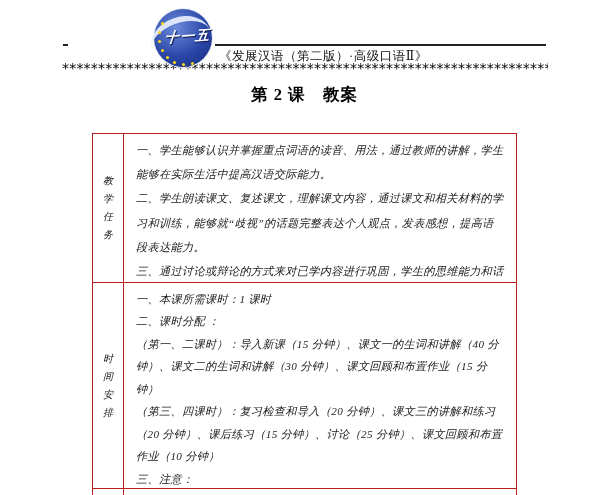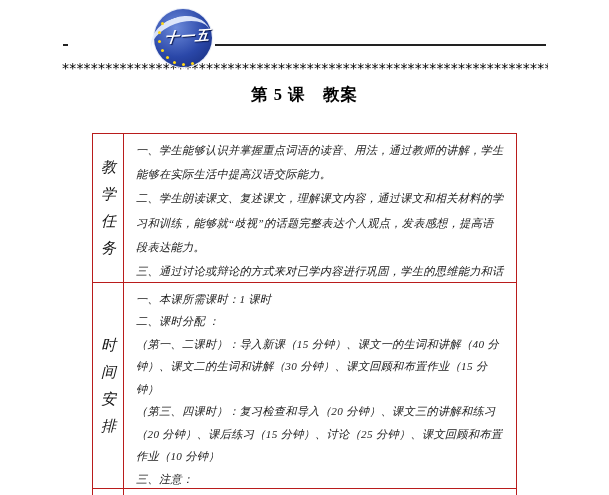--- a/index.html
+++ b/index.html
@@ -70,21 +70,21 @@
 
   
   .lesson-table {
     position:absolute; left:92px; top:133px; width:425px;
     border-collapse:collapse; table-layout:fixed;
   }
   .lesson-table td { border:1px solid #b91c1c; vertical-align:middle; padding:0;font-style:italic; }
   .label-cell { width:30px; text-align:center; }
   .v-label {
     width:14px; margin:0 auto; word-break:break-all; line-height:1.8;
-    font-size:15px; color:#141414;
+    font-size:10px; color:#141414;
   }
   .content-box { padding:4px 12px 0 12px; overflow:hidden; }
   .row-0 { height:149px; }
   .row-0 .content-box { height:144px; line-height:24.2px; }
   .row-1 { height:206px; }
   .row-1 .content-box { height:200px; line-height:22.5px; }
   .row-2 { height:42px; }
   .paragraph { margin:0; font-size:11.2px; letter-spacing:0.3px; color:#1b1b1b; }
 </style>
 </head>
@@ -93,23 +93,24 @@
 <div class="page">
 
   <div class="rule-dot"></div>
   <div class="rule-line"></div>
 
 
   <div class="badge">
     <span class="badge-text">十一五</span>
   </div>
 
+  <div class="book-title">《发展汉语（第二版）·高级口语Ⅱ》</div>
   <div class="asterisk-divider">********************************************************************************</div>
 
-  <h1 class="page-title">第 5 课　教案</h1>
+  <h1 class="page-title">第 2 课　教案</h1>
 
   <table class="lesson-table">
     <tbody>
         <tr class="row-0">
           <td class="label-cell">
             <div class="v-label">教学任务</div>
           </td>
           <td>
             <div class="content-box">
               <div class="paragraph">一、学生能够认识并掌握重点词语的读音、用法，通过教师的讲解，学生能够在实际生活中提高汉语交际能力。</div>

